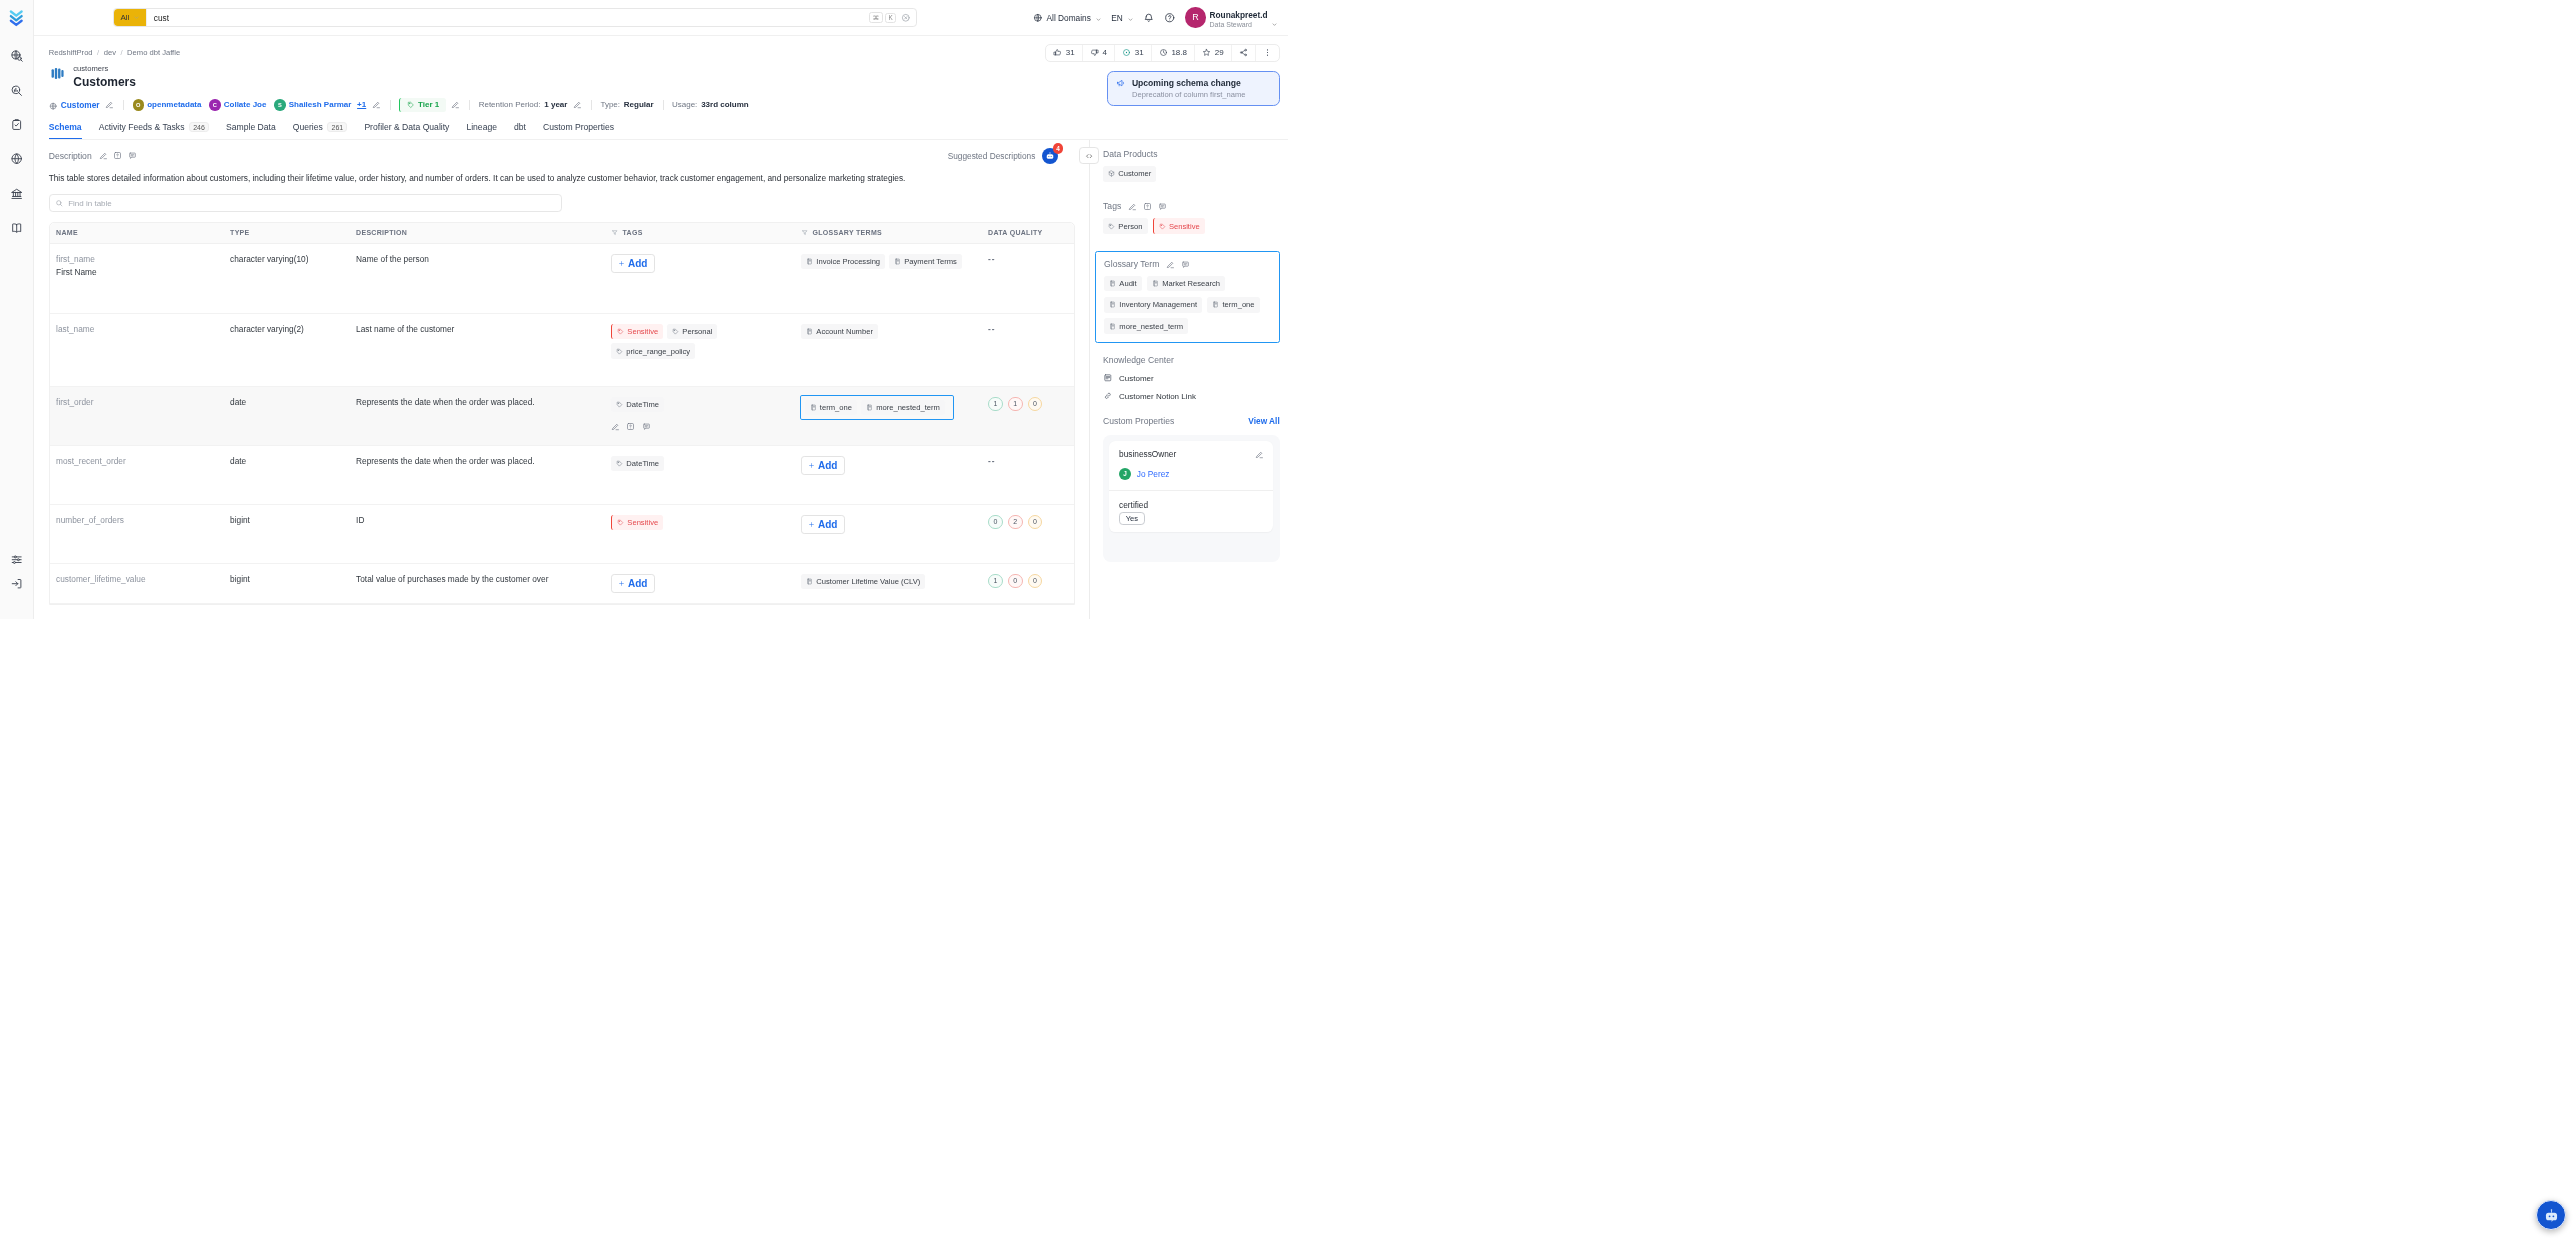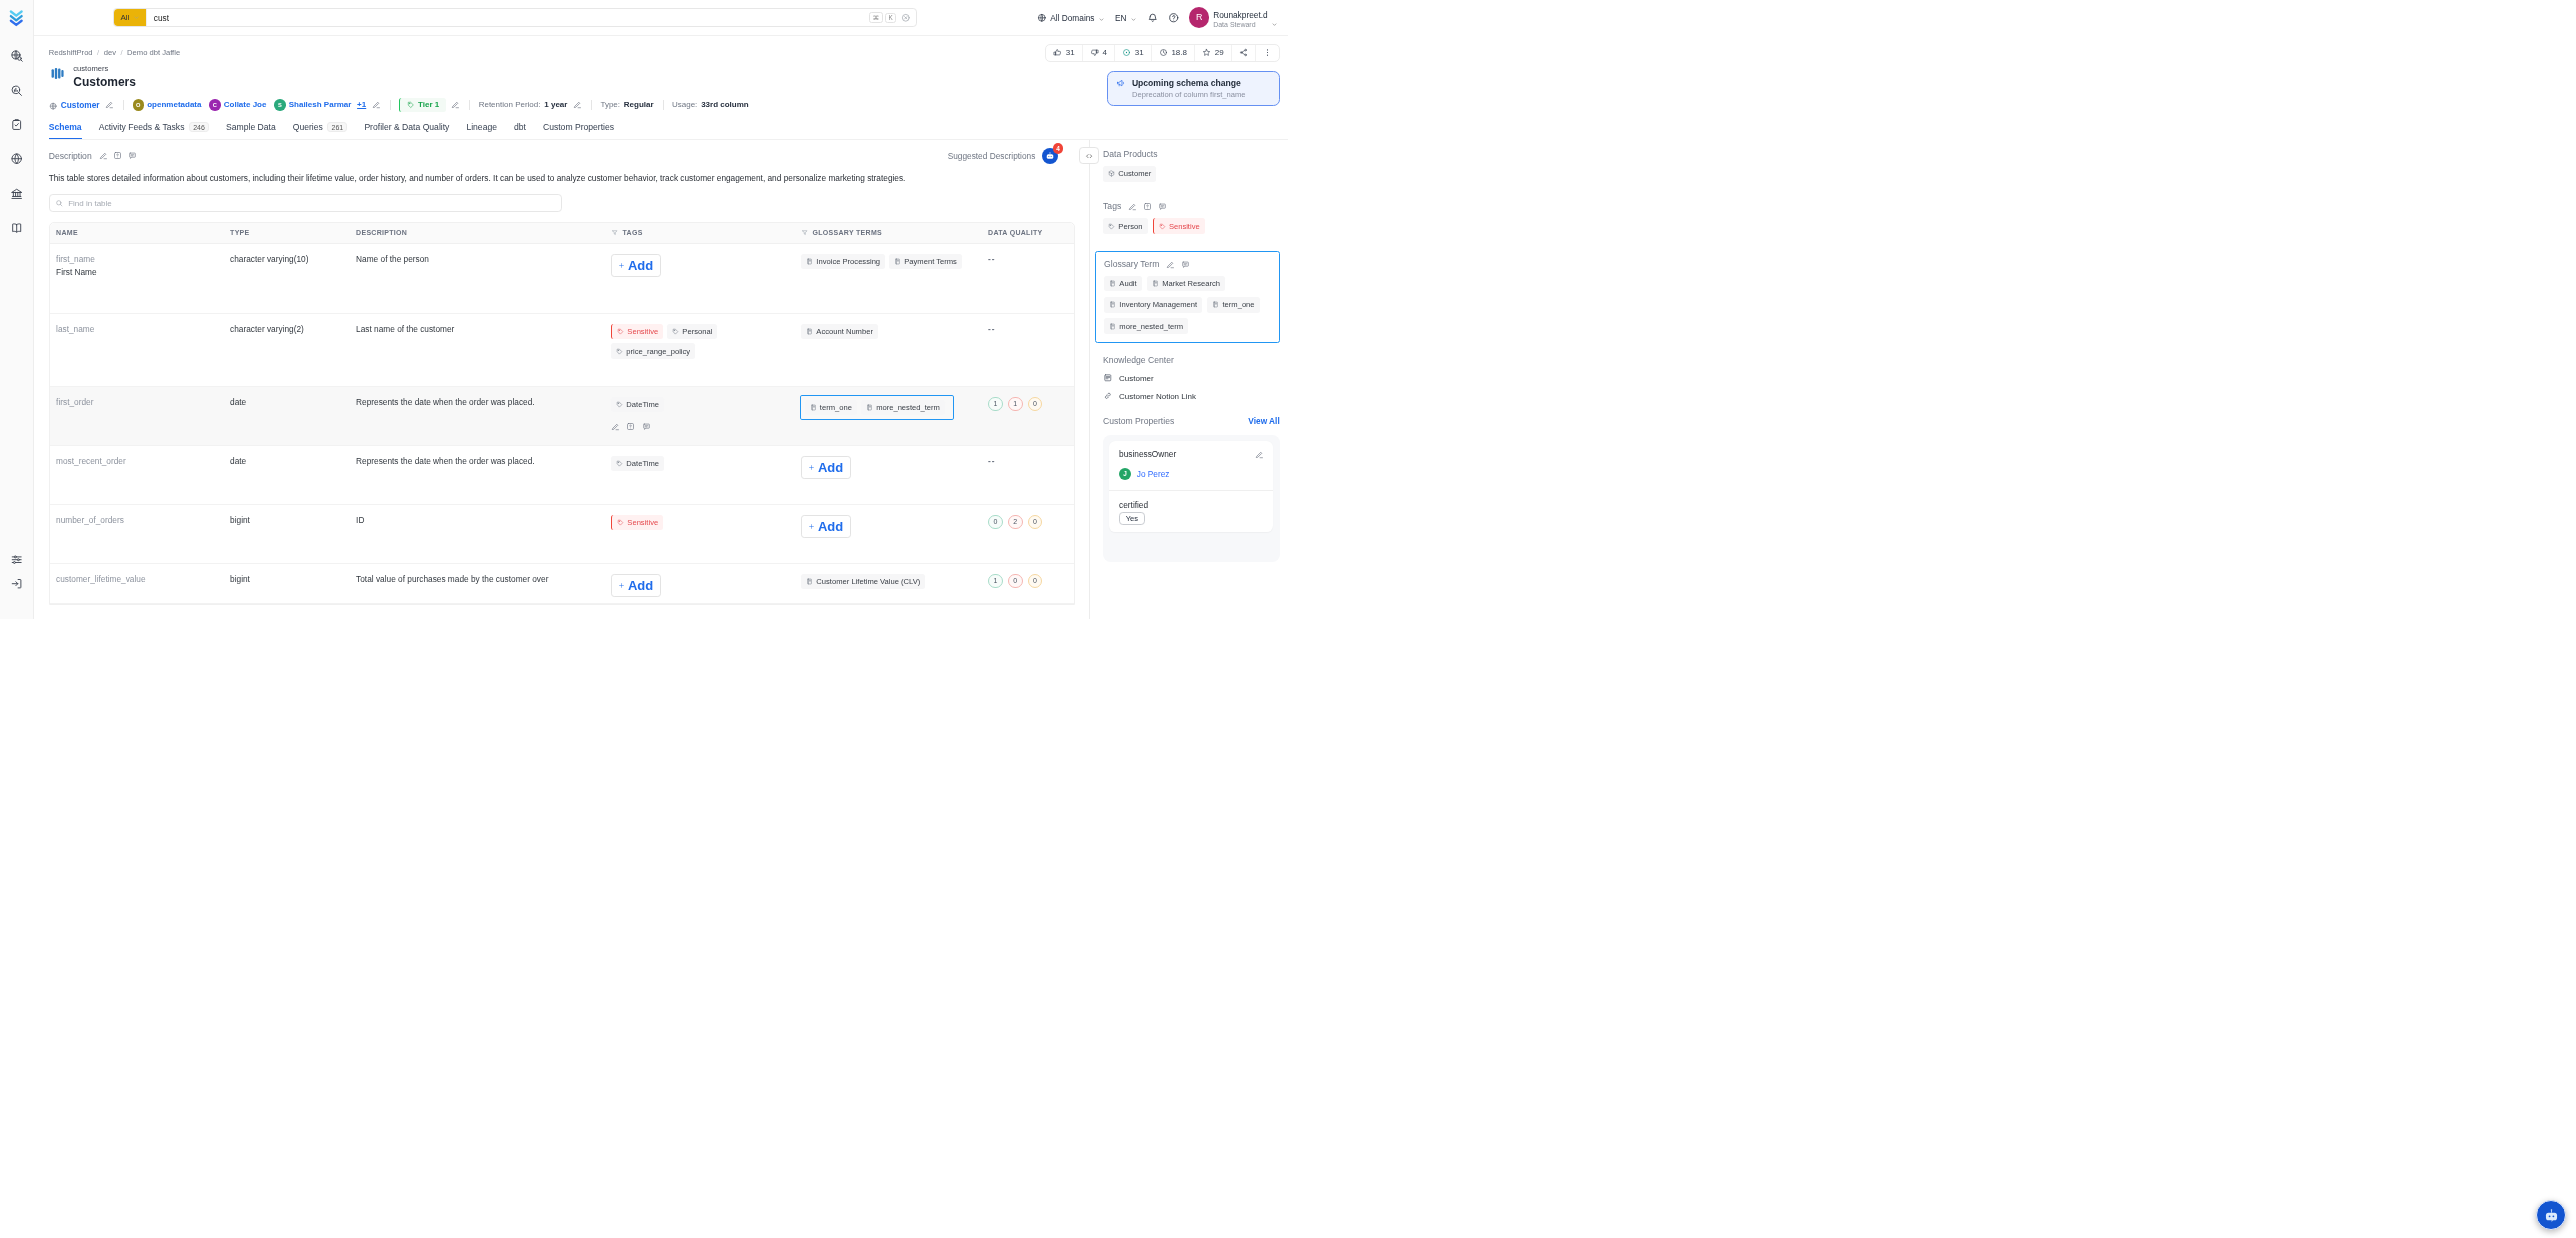--- a/index.html
+++ b/index.html
@@ -21,21 +21,21 @@
   .searchbox{position:absolute;left:79px;top:8.3px;width:804px;height:19px;border:0.6px solid #e7e7e7;border-radius:3.8px;display:flex;align-items:center;background:#fff}
   .scope{display:flex;align-items:center;gap:3.8px;background:#eab308;border:0;border-right:0.6px solid #eee;height:100%;padding:0 6.4px;border-radius:3.8px 0 0 3.8px;font-size:8px;color:#333;font-family:inherit;cursor:pointer}
   .scope .ih{font-size:7px;color:#98a1ab}
   .search-input{flex:1;border:0;outline:0;padding:0 6.4px;font-size:8.3px;color:#222;font-family:inherit;background:transparent}
   .kbd{border:0.6px solid #e3e3e3;border-radius:2.5px;font-size:6.4px;color:#888;padding:0.6px 2.5px;margin-right:2.5px;background:#fff}
   .clear-btn{font-size:9.6px;color:#9aa0a8;margin:0 5.7px 0 1.9px;cursor:pointer}
   .top-right{position:absolute;right:0;top:0;height:100%;display:flex;align-items:center;gap:9.6px;padding-right:9.6px}
   .tr-item{display:flex;align-items:flex-end;gap:3.8px;font-size:8.3px;color:#27303f;cursor:pointer}
   .tr-item .ih{font-size:9.6px}.tr-item .chev{font-size:7px;color:#555}
   .avatar{width:20.4px;height:20.4px;border-radius:50%;color:#fff;display:flex;align-items:center;justify-content:center;font-size:9px;background:#b5266d}
-  .user-name{font-size:8.3px;font-weight:400;color:#1f2937}
+  .user-name{font-size:8.3px;font-weight:700;color:#1f2937}
   .user-role{font-size:7px;color:#8a8f98;margin-top:0.6px}
   
   .page{flex:1;position:relative;padding-left:14.7px;min-height:0;display:flex;flex-direction:column}
   .breadcrumb{padding-top:12px;font-size:7.6px;color:#6f7683;display:flex;gap:4.5px;align-items:center}
   .crumb{cursor:pointer}.crumb-sep{color:#b6bac1}
   .title-row{display:flex;align-items:flex-start;gap:7.6px;margin-top:7px}
   .table-ic{width:17px;height:19px}
   .entity-name{font-size:7.6px;color:#414651}
   .entity-title{font-size:12px;font-weight:700;color:#1d2430;margin-top:1.9px}
   .stats{position:absolute;top:7.6px;right:8.3px;display:flex;align-items:center;border:0.6px solid #ececec;border-radius:5.1px;height:18px;background:#fff}
@@ -93,21 +93,21 @@
   .trow.hovered{background:#f8f8f8}
   .trow.rh0{height:70px}.trow.rh1{height:73px}.trow.rh2{height:59px}.trow.rh3{height:59px}.trow.rh4{height:59px}.trow.rh5{height:40px}
   .td{padding:9.6px 6.4px 0 6.4px;font-size:8.3px;overflow:hidden}
   .col-name{color:#8d939e}
   .col-display{color:#32383f;margin-top:3.8px}
   .td-type,.td-desc{color:#32383f;line-height:1.4}
   .chip{display:inline-flex;align-items:center;gap:3.2px;background:#f6f6f7;border-radius:2.5px;padding:3.2px 5.1px;font-size:7.6px;color:#3b4048;margin:0 3.8px 4.5px 0;cursor:pointer;white-space:nowrap}
   .chip .ih{font-size:7px;color:#6d7480}
   .chip.sensitive{background:#fff1f1;color:#e5484d;border-left:1.9px solid #f04438}
   .chip.sensitive .ih{color:#e5484d}
-  .add-btn{display:inline-flex;align-items:center;gap:2.5px;border:0.6px solid #e3e3e3;border-radius:3.2px;background:#fff;color:var(--blue);font-size:13px;padding:3.2px 6.4px;font-weight:600;cursor:pointer}
+  .add-btn{display:inline-flex;align-items:center;gap:2.5px;border:0.6px solid #e3e3e3;border-radius:3.2px;background:#fff;color:var(--blue);font-size:10px;padding:3.2px 6.4px;font-weight:600;cursor:pointer}
   .add-btn .ih{font-size:7px;color:var(--blue)}
   .hl-box{display:inline-block;border:1.3px solid var(--bright);border-radius:1.9px;padding:3.8px 3.8px 0 3.8px;margin:-1.3px 0 0 -1.3px}
   .hl-box .chip{margin-bottom:3.8px}
   .tag-actions{display:flex;gap:6.4px;margin-top:5.7px}
   .tag-actions .ih{font-size:9px;color:#6b7280;cursor:pointer}
   .dq{display:flex;gap:5.1px}
   .dq-badge{width:14.7px;height:14.7px;border-radius:50%;display:flex;align-items:center;justify-content:center;font-size:7px;color:#4b5563;border:0.6px solid;cursor:pointer}
   .dq-ok{border-color:#a8dcc9;background:#f7fcfa}
   .dq-fail{border-color:#f5b5b1;background:#fff8f7}
   .dq-warn{border-color:#f6d7a0;background:#fffaf1}

